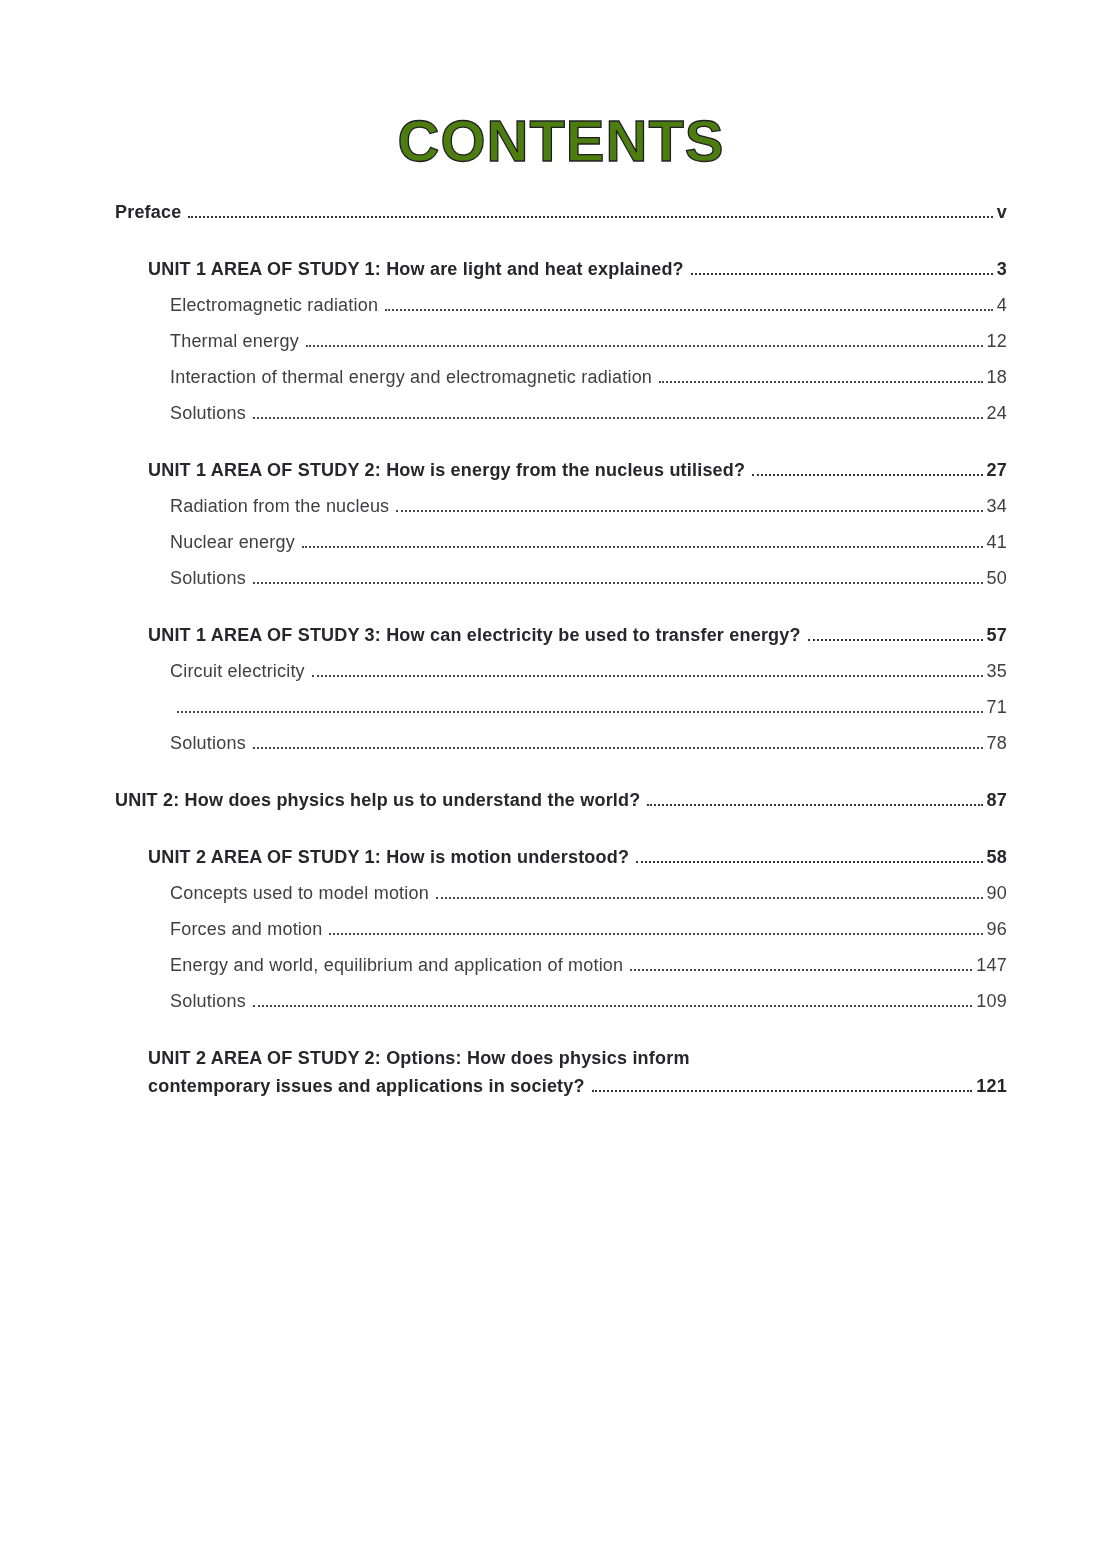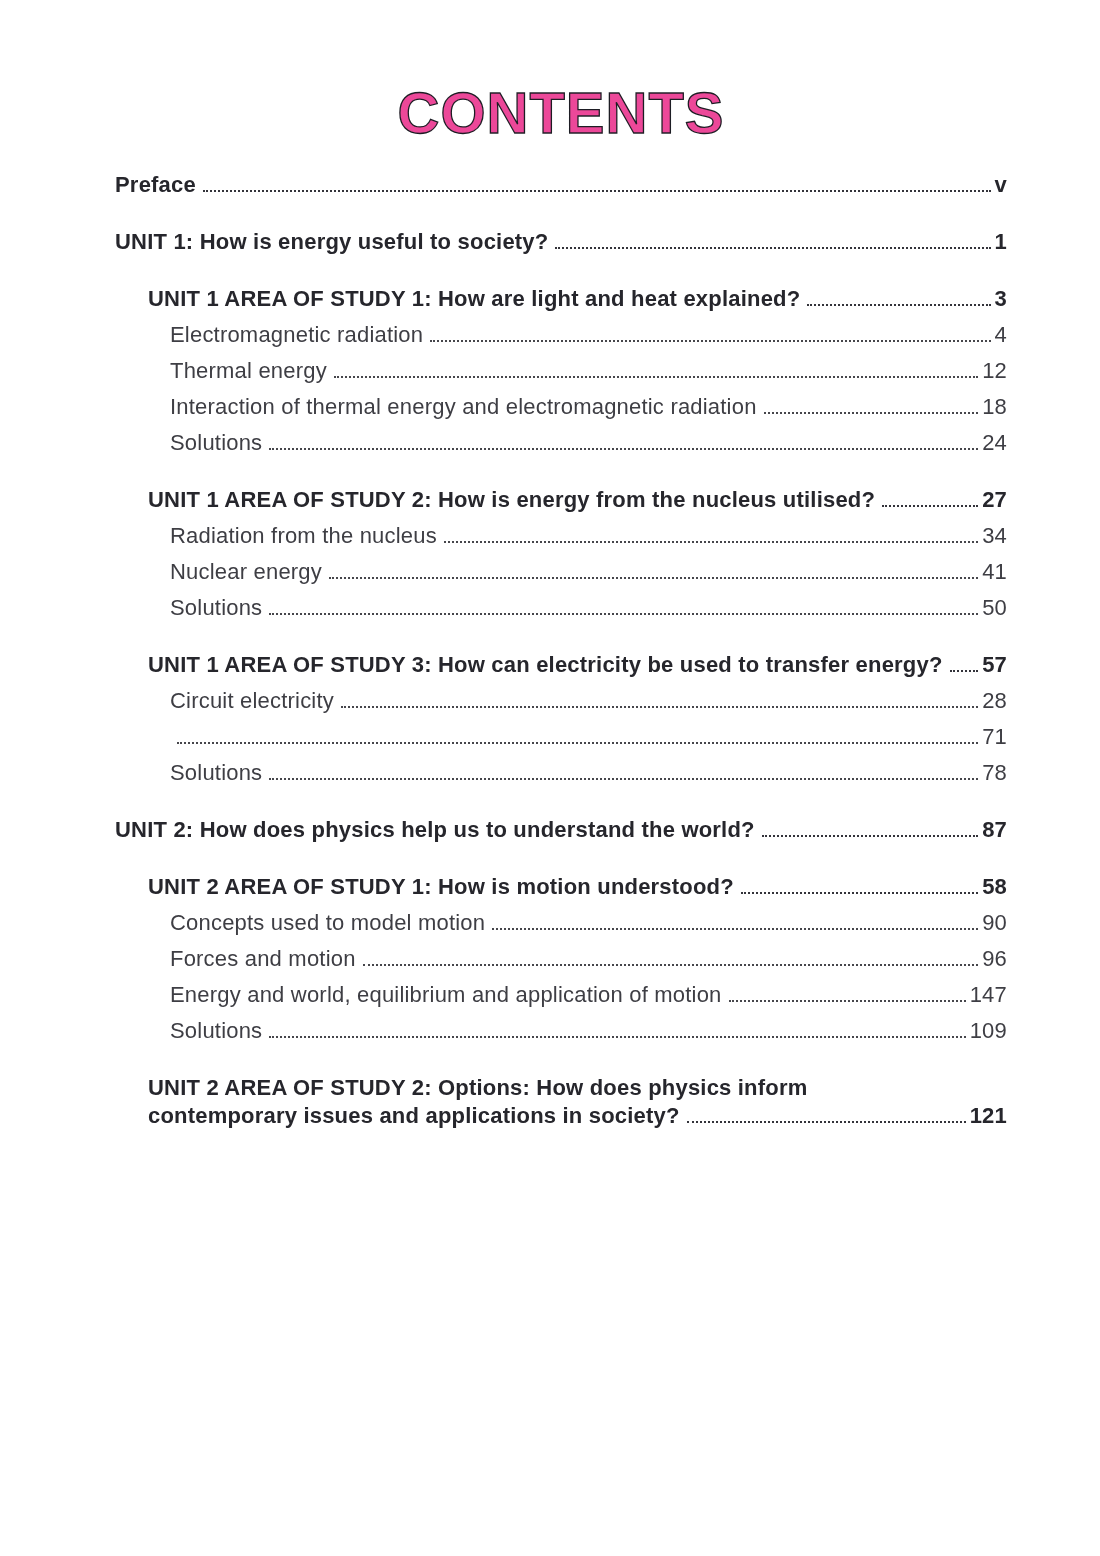--- a/index.html
+++ b/index.html
@@ -9,40 +9,40 @@
   }
   .page {
     position: relative;
     width: 1100px;
     height: 1556px;
     background: #ffffff;
     font-family: "Liberation Sans", sans-serif;
     overflow: hidden;
   }
   .doc-title {
-    margin-top: 84px;
+    margin-top: 112px;
     width: 892px;
     margin-left: 115px;
     text-align: center;
     font-size: 58px;
     line-height: 58px;
     font-weight: bold;
     letter-spacing: 1px;
-    color: #ec4899;
+    color: #4d7c0f;
     -webkit-text-stroke: 1.3px #1d1d24;
   }
   .toc {
     width: 892px;
     margin-left: 115px;
     margin-top: 31px;
     color: #3e3e44;
   }
   .toc-entry {
     margin-top: 13px;
-    font-size: 22px;
+    font-size: 18px;
     line-height: 23px;
     letter-spacing: 0.2px;
   }
   .toc-entry.gap { margin-top: 34px; }
   .toc-entry:first-child { margin-top: 0; }
   .toc-entry.bold {
     font-weight: bold;
     color: #26262c;
   }
   .toc-entry.level-1 { padding-left: 33px; }
@@ -76,27 +76,20 @@
   <div class="doc-title">CONTENTS</div>
 
   <div class="toc">
       <div class="toc-entry level-0 bold gap">
         <div class="toc-row">
           <span class="entry-label">Preface</span>
           <span class="leader"></span>
           <span class="page-num">v</span>
         </div>
       </div>
-      <div class="toc-entry level-0 bold gap">
-        <div class="toc-row">
-          <span class="entry-label">UNIT 1: How is energy useful to society?</span>
-          <span class="leader"></span>
-          <span class="page-num">1</span>
-        </div>
-      </div>
       <div class="toc-entry level-1 bold gap">
         <div class="toc-row">
           <span class="entry-label">UNIT 1 AREA OF STUDY 1: How are light and heat explained?</span>
           <span class="leader"></span>
           <span class="page-num">3</span>
         </div>
       </div>
       <div class="toc-entry level-2">
         <div class="toc-row">
           <span class="entry-label">Electromagnetic radiation</span>
@@ -157,21 +150,21 @@
         <div class="toc-row">
           <span class="entry-label">UNIT 1 AREA OF STUDY 3: How can electricity be used to transfer energy?</span>
           <span class="leader"></span>
           <span class="page-num">57</span>
         </div>
       </div>
       <div class="toc-entry level-2">
         <div class="toc-row">
           <span class="entry-label">Circuit electricity</span>
           <span class="leader"></span>
-          <span class="page-num">28</span>
+          <span class="page-num">35</span>
         </div>
       </div>
       <div class="toc-entry level-2">
         <div class="toc-row">
           <span class="leader"></span>
           <span class="page-num">71</span>
         </div>
       </div>
       <div class="toc-entry level-2">
         <div class="toc-row">

